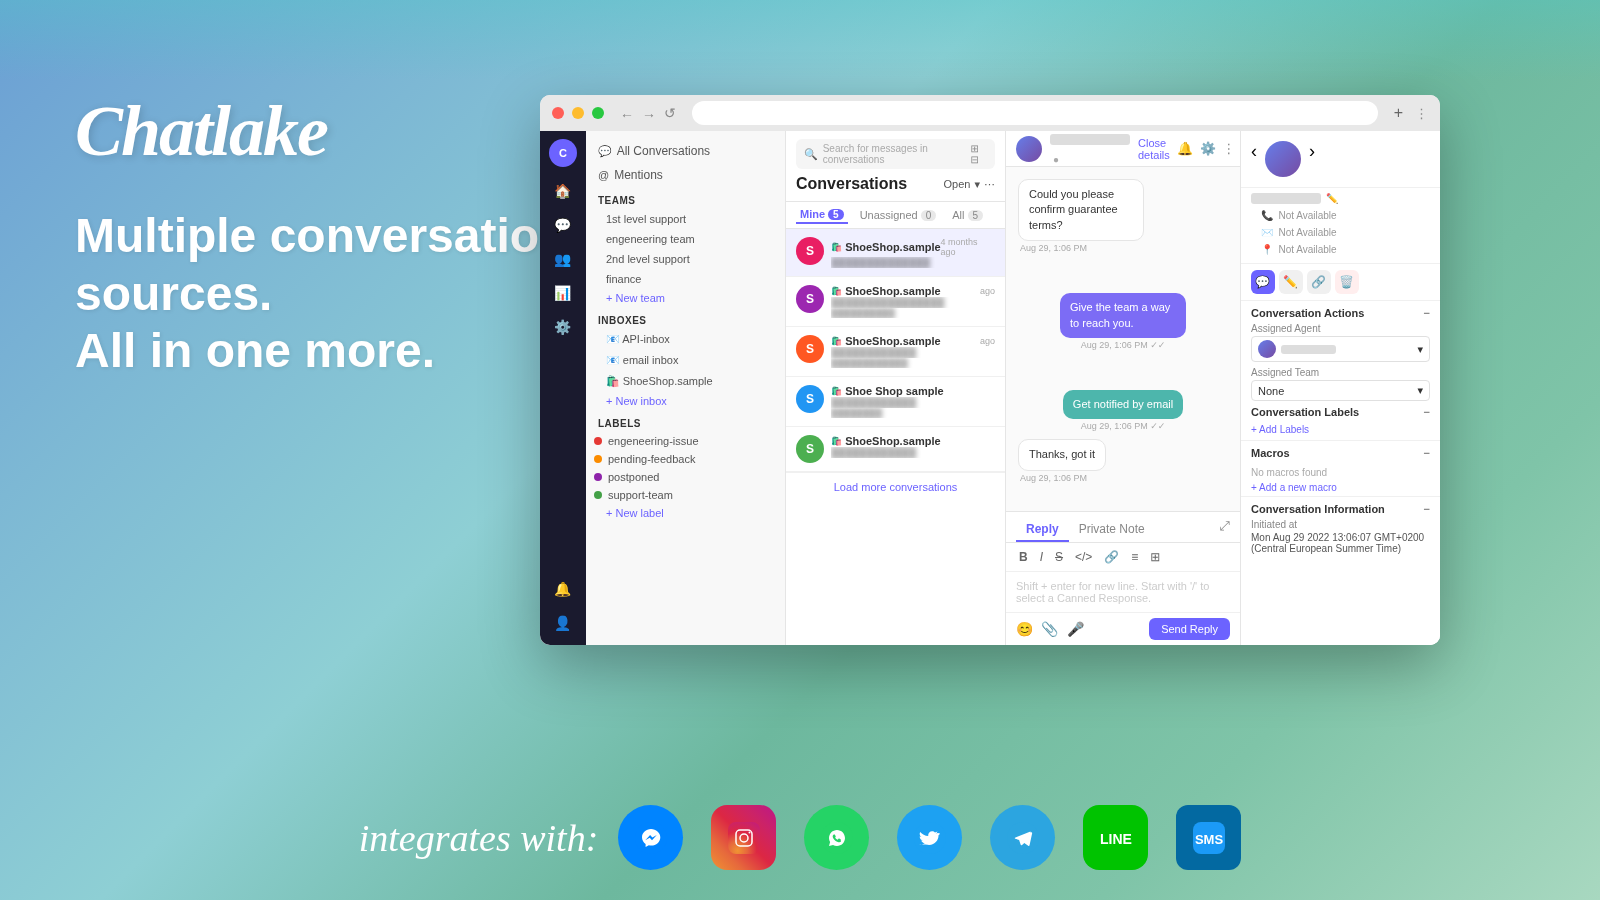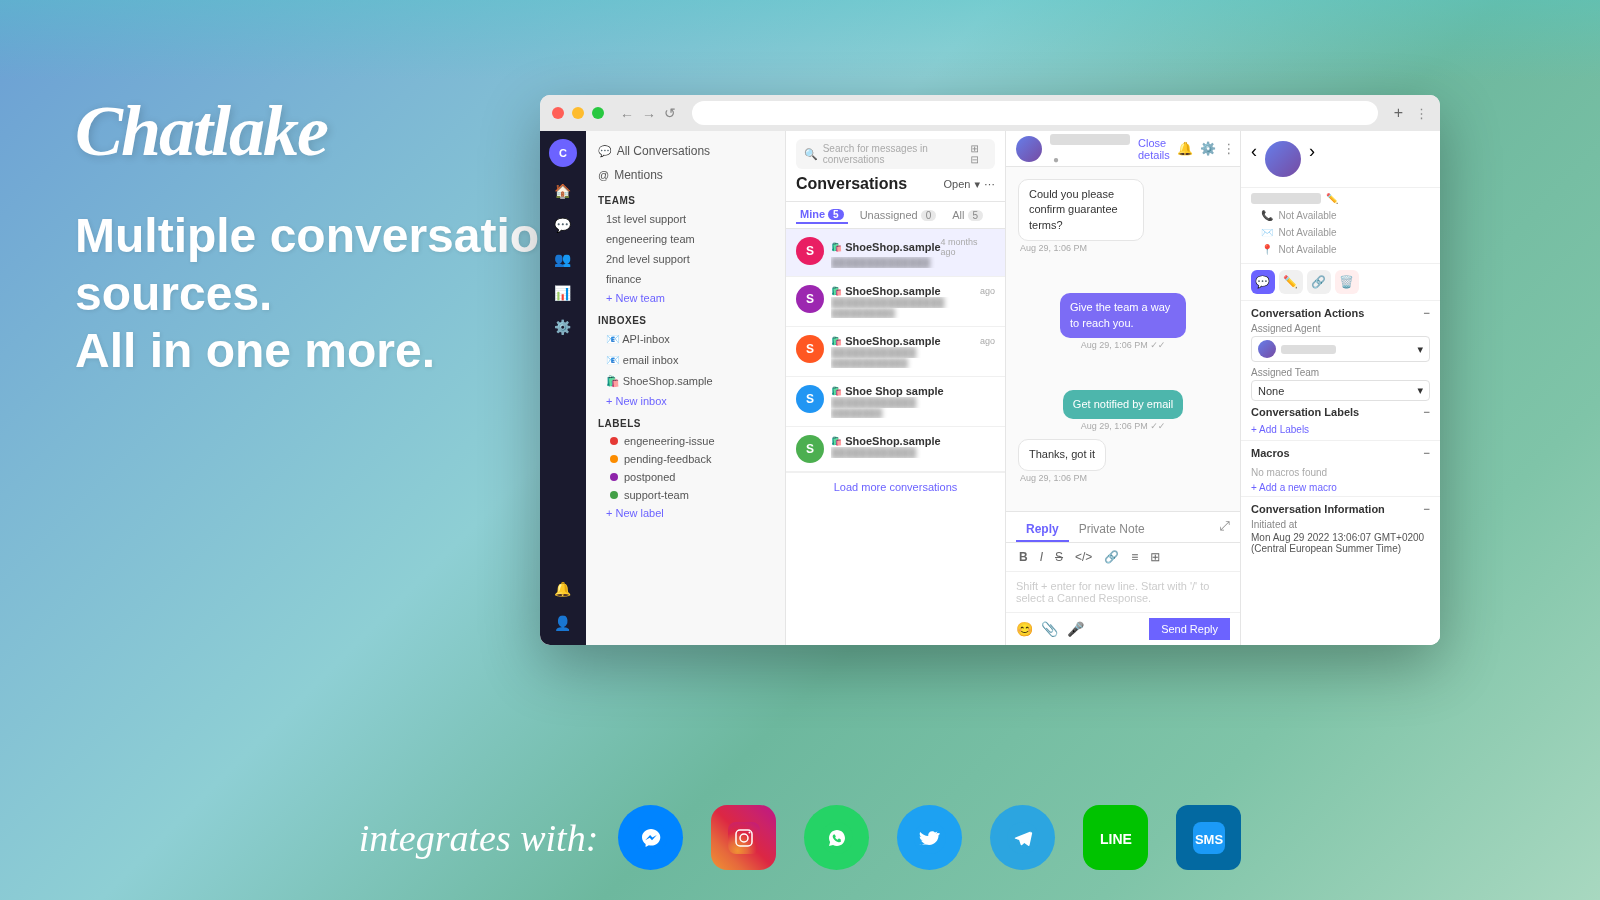--- a/index.html
+++ b/index.html
@@ -217,21 +217,21 @@
       color: #555;
       font-size: 11px;
     }
     .nav-add {
       padding: 3px 12px 3px 20px;
       color: #6c63ff;
       font-size: 11px;
       cursor: pointer;
     }
     .nav-label-item {
-      padding: 3px 12px 3px 24px;
+      padding: 3px 12px 3px 8px;
       display: flex;
       align-items: center;
       gap: 6px;
       font-size: 11px;
       color: #555;
       cursor: pointer;
     }
     .nav-label-dot {
       width: 8px; height: 8px; border-radius: 50%;
     }
@@ -491,21 +491,21 @@
     .reply-action-icon {
       font-size: 14px;
       color: #888;
       cursor: pointer;
     }
     .send-btn {
       margin-left: auto;
       background: #6c63ff;
       color: white;
       border: none;
-      border-radius: 0;
+      border-radius: 6px;
       padding: 5px 12px;
       font-size: 11px;
       cursor: pointer;
     }
 
     
     .right-panel {
       width: 200px;
       border-left: 1px solid #e5e5e5;
       overflow-y: auto;

